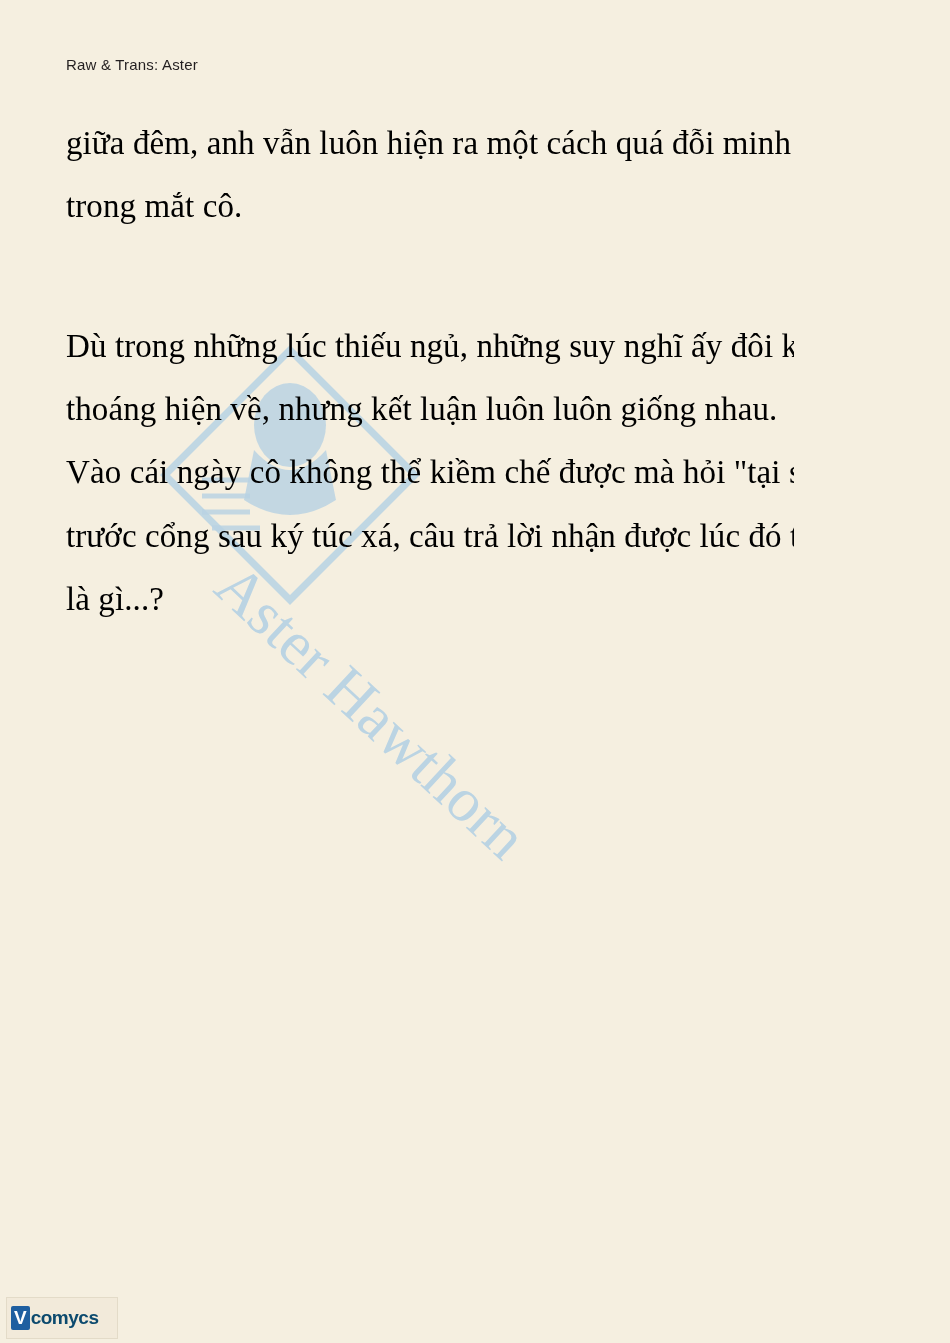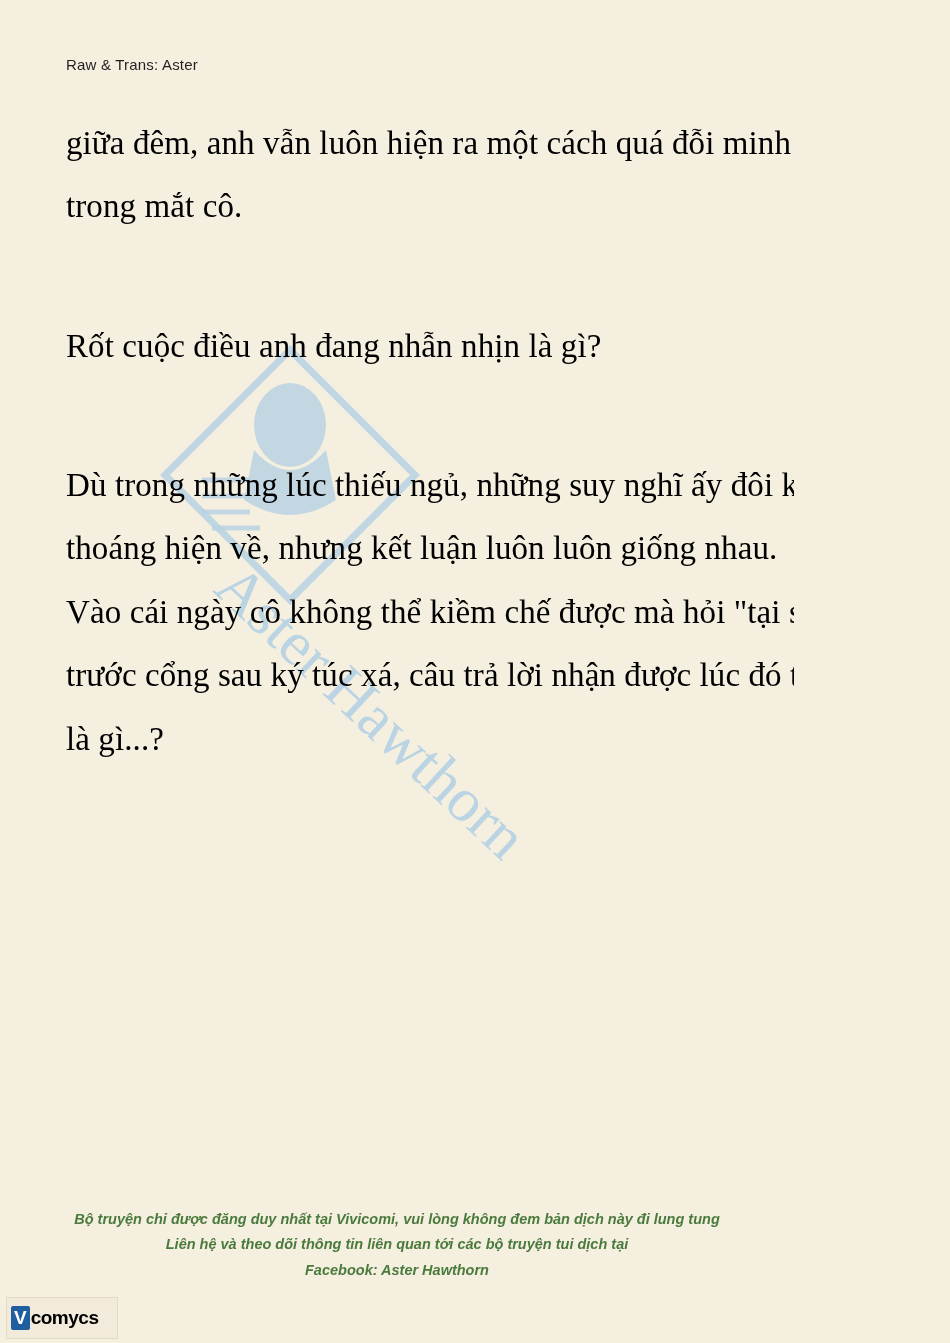--- a/index.html
+++ b/index.html
@@ -135,21 +135,21 @@
     font-size: 19px;
     line-height: 22px;
     padding: 1px 3px 1px 3px;
     border-radius: 2px;
     margin-right: 1px;
   }
   .logo-rest {
     font-family: "Liberation Sans", sans-serif;
     font-weight: bold;
     font-size: 19px;
-    color: #000000;
+    color: #0c4a6e;
     letter-spacing: -0.5px;
   }
   .site-credit {
     position: absolute;
     right: 12px;
     bottom: 12px;
     font-family: "Liberation Sans", sans-serif;
     font-size: 13px;
     color: #be185d;
     letter-spacing: 0.4px;
@@ -176,30 +176,24 @@
         <line x1="62" y1="166" x2="110" y2="166"></line>
         <line x1="62" y1="182" x2="110" y2="182"></line>
         <line x1="72" y1="198" x2="120" y2="198"></line>
       </g>
     </svg>
     <div class="watermark-text">Aster Hawthorn</div>
   </div>
 
   <div class="body-text">
     <p class="para">giữa đêm, anh vẫn luôn hiện ra một cách quá đỗi minh bạch trong mắt cô.</p>
-    <p class="para">Rốt cuộc điều anh đang nhẫn nhịn là gì?</p>
     <p class="para last">Dù trong những lúc thiếu ngủ, những suy nghĩ ấy đôi khi vẫn thoáng hiện về, nhưng kết luận luôn luôn giống nhau.</p>
     <p class="para">Vào cái ngày cô không thể kiềm chế được mà hỏi "tại sao" trước cổng sau ký túc xá, câu trả lời nhận được lúc đó thực sự là gì...?</p>
   </div>
 
-  <div class="footer-note">
-    <div class="footer-line">Bộ truyện chỉ được đăng duy nhất tại Vivicomi, vui lòng không đem bản dịch này đi lung tung</div>
-    <div class="footer-line">Liên hệ và theo dõi thông tin liên quan tới các bộ truyện tui dịch tại</div>
-    <div class="footer-line">Facebook: Aster Hawthorn</div>
-  </div>
 
   <div class="bottom-bar">
     <div class="logo-box">
       <span class="logo-v">V</span>
         <span class="logo-rest">comycs</span>
     </div>
     <div class="site-credit">damconuong</div>
   </div>
 
 </div>

